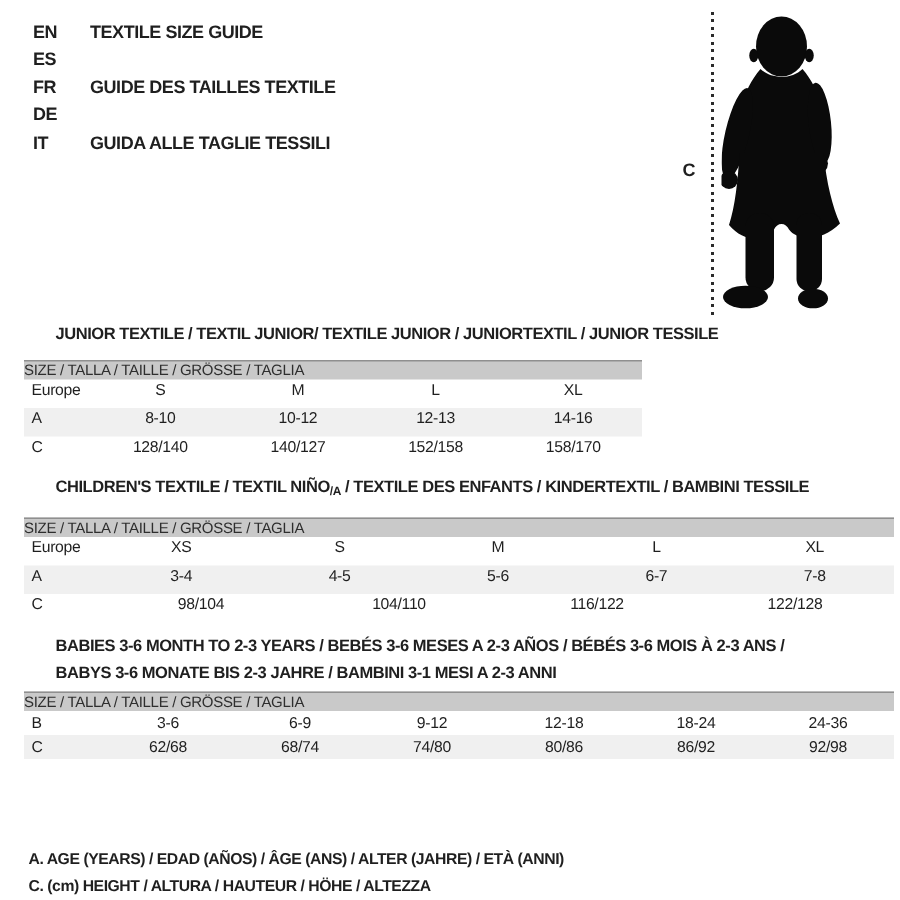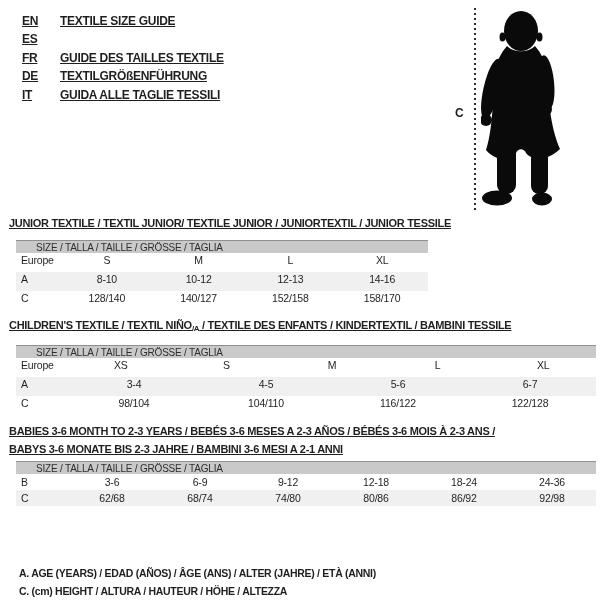--- a/index.html
+++ b/index.html
@@ -2,35 +2,35 @@
 <html><head>
 <meta charset="utf-8">
 <style>
   html,body{margin:0;padding:0;background:#fff;}
   .canvas{
     position:relative;width:600px;height:600px;background:#ffffff;overflow:hidden;
     font-family:"Liberation Sans",sans-serif;color:#1f1f1f;
   }
   
   .lang-list{position:absolute;left:22px;top:12px;}
-  .lang-row{display:flex;line-height:18.4px;font-size:12px;font-weight:bold;letter-spacing:-0.3px;text-decoration:underline;}
+  .lang-row{display:flex;line-height:18.4px;font-size:12px;font-weight:bold;letter-spacing:-0.3px;}
   .lang-code{width:38px;}
   
   .measure-line{position:absolute;left:474px;top:8px;width:2px;height:202px;
     background:repeating-linear-gradient(to bottom,#2b2b2b 0 2px,transparent 2px 5px);}
   .figure-label{position:absolute;left:455px;top:106px;font-size:12px;font-weight:bold;}
   .baby-fig{position:absolute;left:481px;top:10px;width:88px;height:198px;}
   
-  .sec-title{position:absolute;left:9px;font-size:11px;font-weight:bold;letter-spacing:-0.3px;white-space:nowrap;text-decoration:underline;}
+  .sec-title{position:absolute;left:37px;font-size:11px;font-weight:bold;letter-spacing:-0.3px;white-space:nowrap;}
   .sec-title .subber{font-size:8px;vertical-align:-2px;}
   .sec-title.two-line{line-height:18px;}
   
   .size-table{position:absolute;}
   .bar{height:13px;line-height:13px;background:#c9c9c9;border-top:1px solid #8f8f8f;
-    font-size:10px;color:#2e2e2e;padding-left:20px;letter-spacing:-0.2px;box-sizing:border-box;}
+    font-size:10px;color:#2e2e2e;padding-left:0;letter-spacing:-0.2px;box-sizing:border-box;}
   .trow{display:flex;height:19px;line-height:15px;font-size:10.5px;letter-spacing:-0.2px;}
   .rows16 .trow{height:16px;line-height:16px;}
   .trow.alt{background:#f0f0f0;}
   .tl{padding-left:5px;box-sizing:border-box;}
   .lab45 .tl{width:45px;}
   .lab52 .tl{width:52px;}
   .td{flex:1;text-align:center;}
   
   .legend{position:absolute;left:19px;top:565px;}
   .legend-line{line-height:17.5px;font-size:10.5px;font-weight:bold;letter-spacing:-0.3px;white-space:nowrap;}
@@ -47,21 +47,20 @@
     </div>
     <div class="lang-row">
       <span class="lang-code">ES</span>
     </div>
     <div class="lang-row">
       <span class="lang-code">FR</span>
       <span>GUIDE DES TAILLES TEXTILE</span>
     </div>
     <div class="lang-row">
       <span class="lang-code">DE</span>
-      <span>TEXTILGRÖßENFÜHRUNG</span>
     </div>
     <div class="lang-row">
       <span class="lang-code">IT</span>
       <span>GUIDA ALLE TAGLIE TESSILI</span>
     </div>
   </div>
 
   <div class="measure-line"></div>
   <div class="figure-label">C</div>
   <div class="baby-fig">
@@ -120,33 +119,34 @@
       <div class="td">M</div>
       <div class="td">L</div>
       <div class="td">XL</div>
     </div>
     <div class="trow alt">
       <div class="tl">A</div>
       <div class="td">3-4</div>
       <div class="td">4-5</div>
       <div class="td">5-6</div>
       <div class="td">6-7</div>
+      <div class="td">7-8</div>
     </div>
     <div class="trow">
       <div class="tl">C</div>
       <div class="td">98/104</div>
       <div class="td">104/110</div>
       <div class="td">116/122</div>
       <div class="td">122/128</div>
     </div>
   </div>
 
   <div class="sec-title two-line" style="top:422px">
     <div>BABIES 3-6 MONTH TO 2-3 YEARS / BEBÉS 3-6 MESES A 2-3 AÑOS / BÉBÉS 3-6 MOIS À 2-3 ANS /</div>
-    <div>BABYS 3-6 MONATE BIS 2-3 JAHRE / BAMBINI 3-6 MESI A 2-1 ANNI</div>
+    <div>BABYS 3-6 MONATE BIS 2-3 JAHRE / BAMBINI 3-1 MESI A 2-3 ANNI</div>
   </div>
   <div class="size-table lab52 rows16" style="left:16px;top:461px;width:580px">
     <div class="bar">SIZE / TALLA / TAILLE / GRÖSSE / TAGLIA</div>
     <div class="trow">
       <div class="tl">B</div>
       <div class="td">3-6</div>
       <div class="td">6-9</div>
       <div class="td">9-12</div>
       <div class="td">12-18</div>
       <div class="td">18-24</div>

